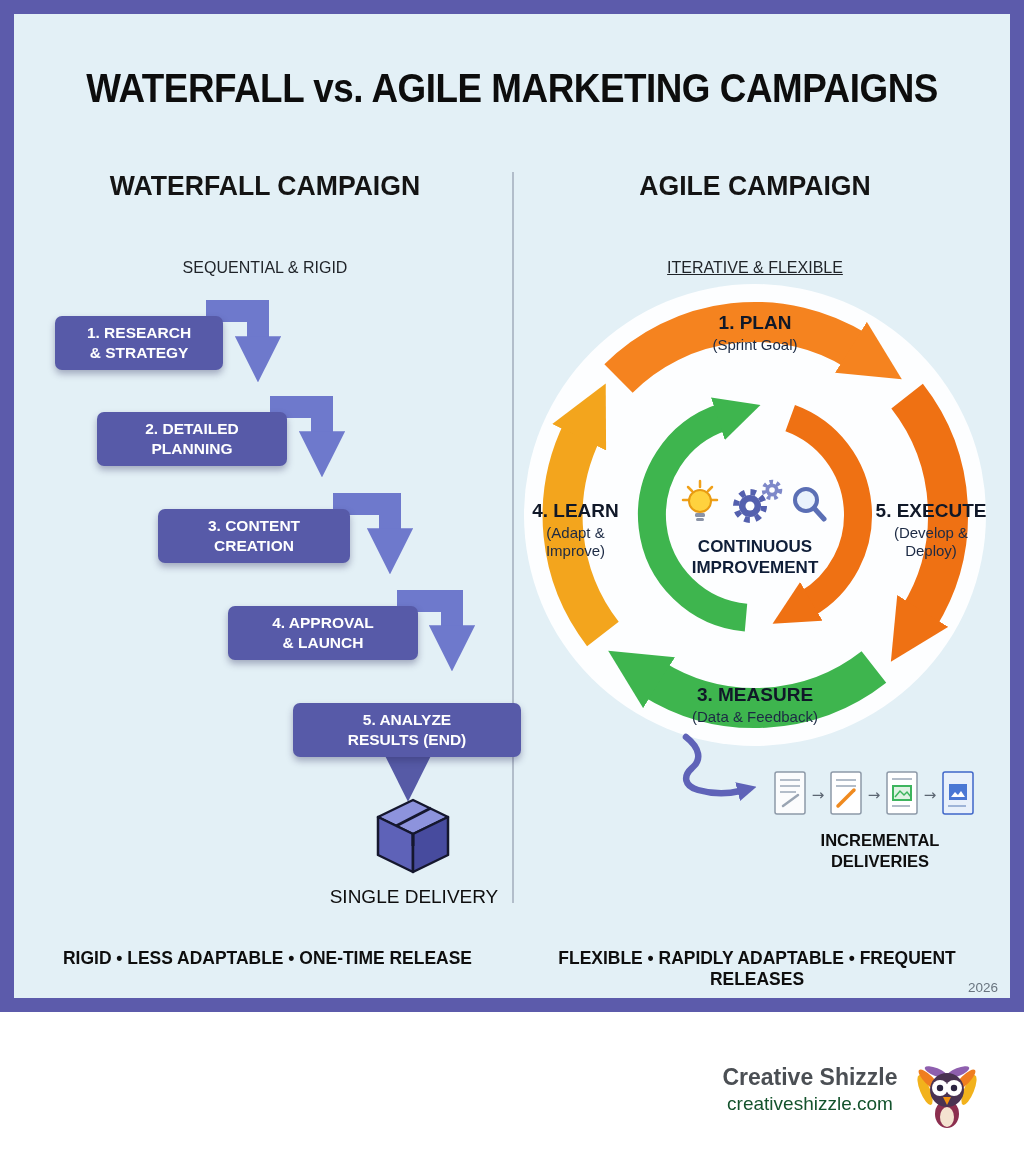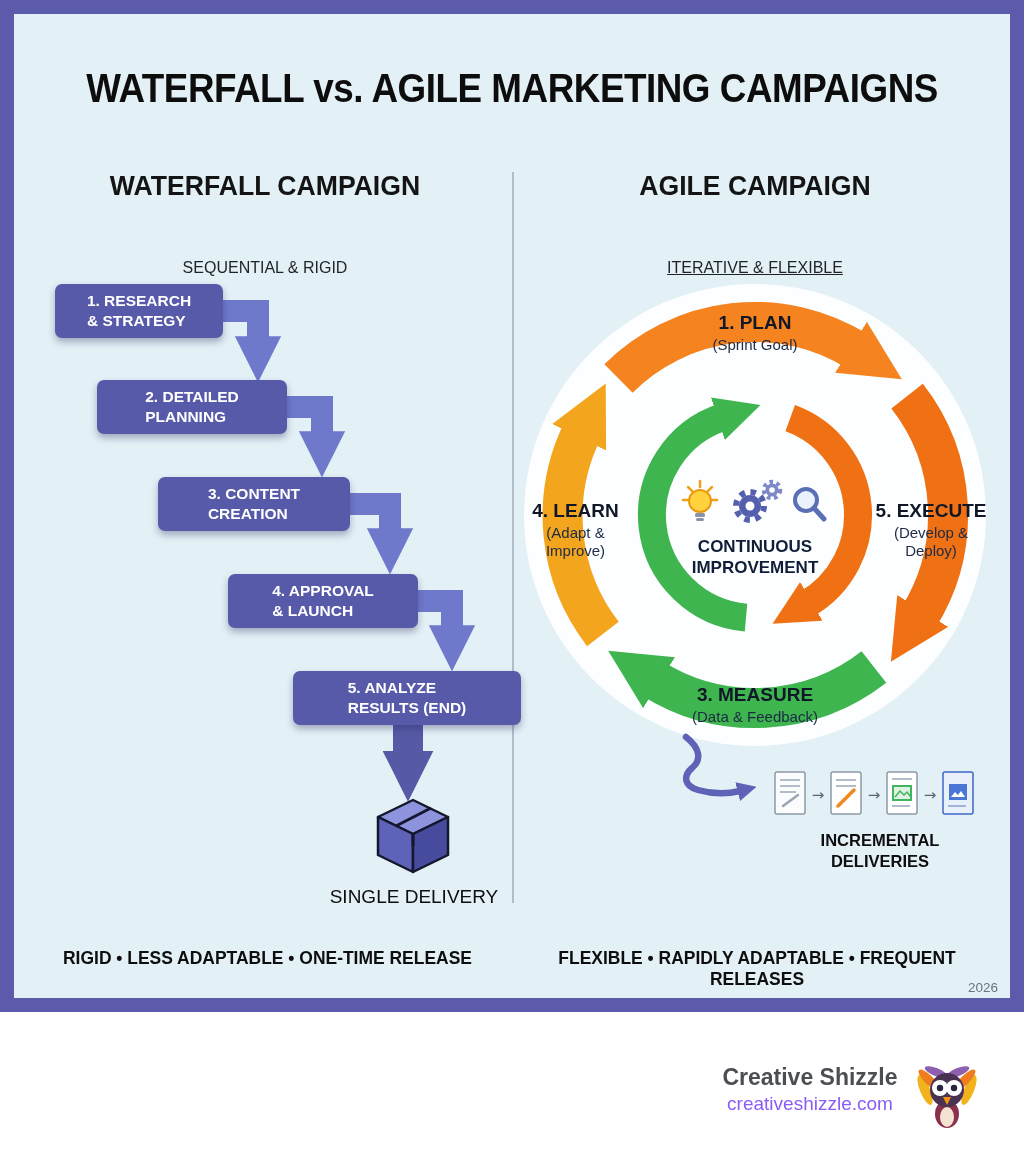--- a/index.html
+++ b/index.html
@@ -16,37 +16,38 @@
   .main-title{
     left:0;top:66px;width:1024px;text-align:center;
     font-size:40px;font-weight:800;letter-spacing:-0.5px;color:#0d0d0d;
     transform:scaleX(0.92);transform-origin:center;
   }
   .col-head{font-size:28px;font-weight:800;color:#141414;transform:scaleX(0.95);transform-origin:center;}
   .col-sub{font-size:16px;font-weight:500;color:#1f2328;margin-top:48px;}
 
   .wf-step{
     position:absolute;background:#575aa8;color:#ffffff;border-radius:7px;
-    display:flex;align-items:center;justify-content:center;text-align:left;
+    display:flex;align-items:center;justify-content:center;text-align:center;
     font-size:15.5px;font-weight:700;line-height:1.3;
     box-shadow:0 4px 7px rgba(40,40,90,0.35);
+    margin-top:32px;
   }
   .delivery-label{font-size:19px;font-weight:400;color:#0e0e0e;}
   .summary{font-size:18px;font-weight:800;color:#0e0e0e;transform:scaleX(0.97);transform-origin:center;}
 
   .cycle-label .big{display:block;font-size:19px;font-weight:800;color:#101828;}
   .cycle-label .small{display:block;font-size:15px;font-weight:500;color:#1c2a44;margin:1px auto 0;}
   .cycle-label{line-height:1.2;}
   .narrow .small{max-width:92px;}
   .center-label{font-size:17px;font-weight:800;color:#0f1e38;line-height:1.25;}
   .deliveries-label{font-size:16.5px;font-weight:800;color:#0e0e0e;line-height:1.25;}
   .year{font-size:13.5px;font-weight:500;color:#69747f;text-align:right;}
 
   .brand-name{font-size:23px;font-weight:700;color:#4b4f54;}
-  .brand-site{font-size:19px;font-weight:400;color:#8b5cf6;}
+  .brand-site{font-size:19px;font-weight:400;color:#14532d;}
 
   svg{display:block;}
   .art{position:absolute;left:0;top:0;}
 </style>
 </head>
 <body>
 
 <div class="page">
 
   <div class="frame">

